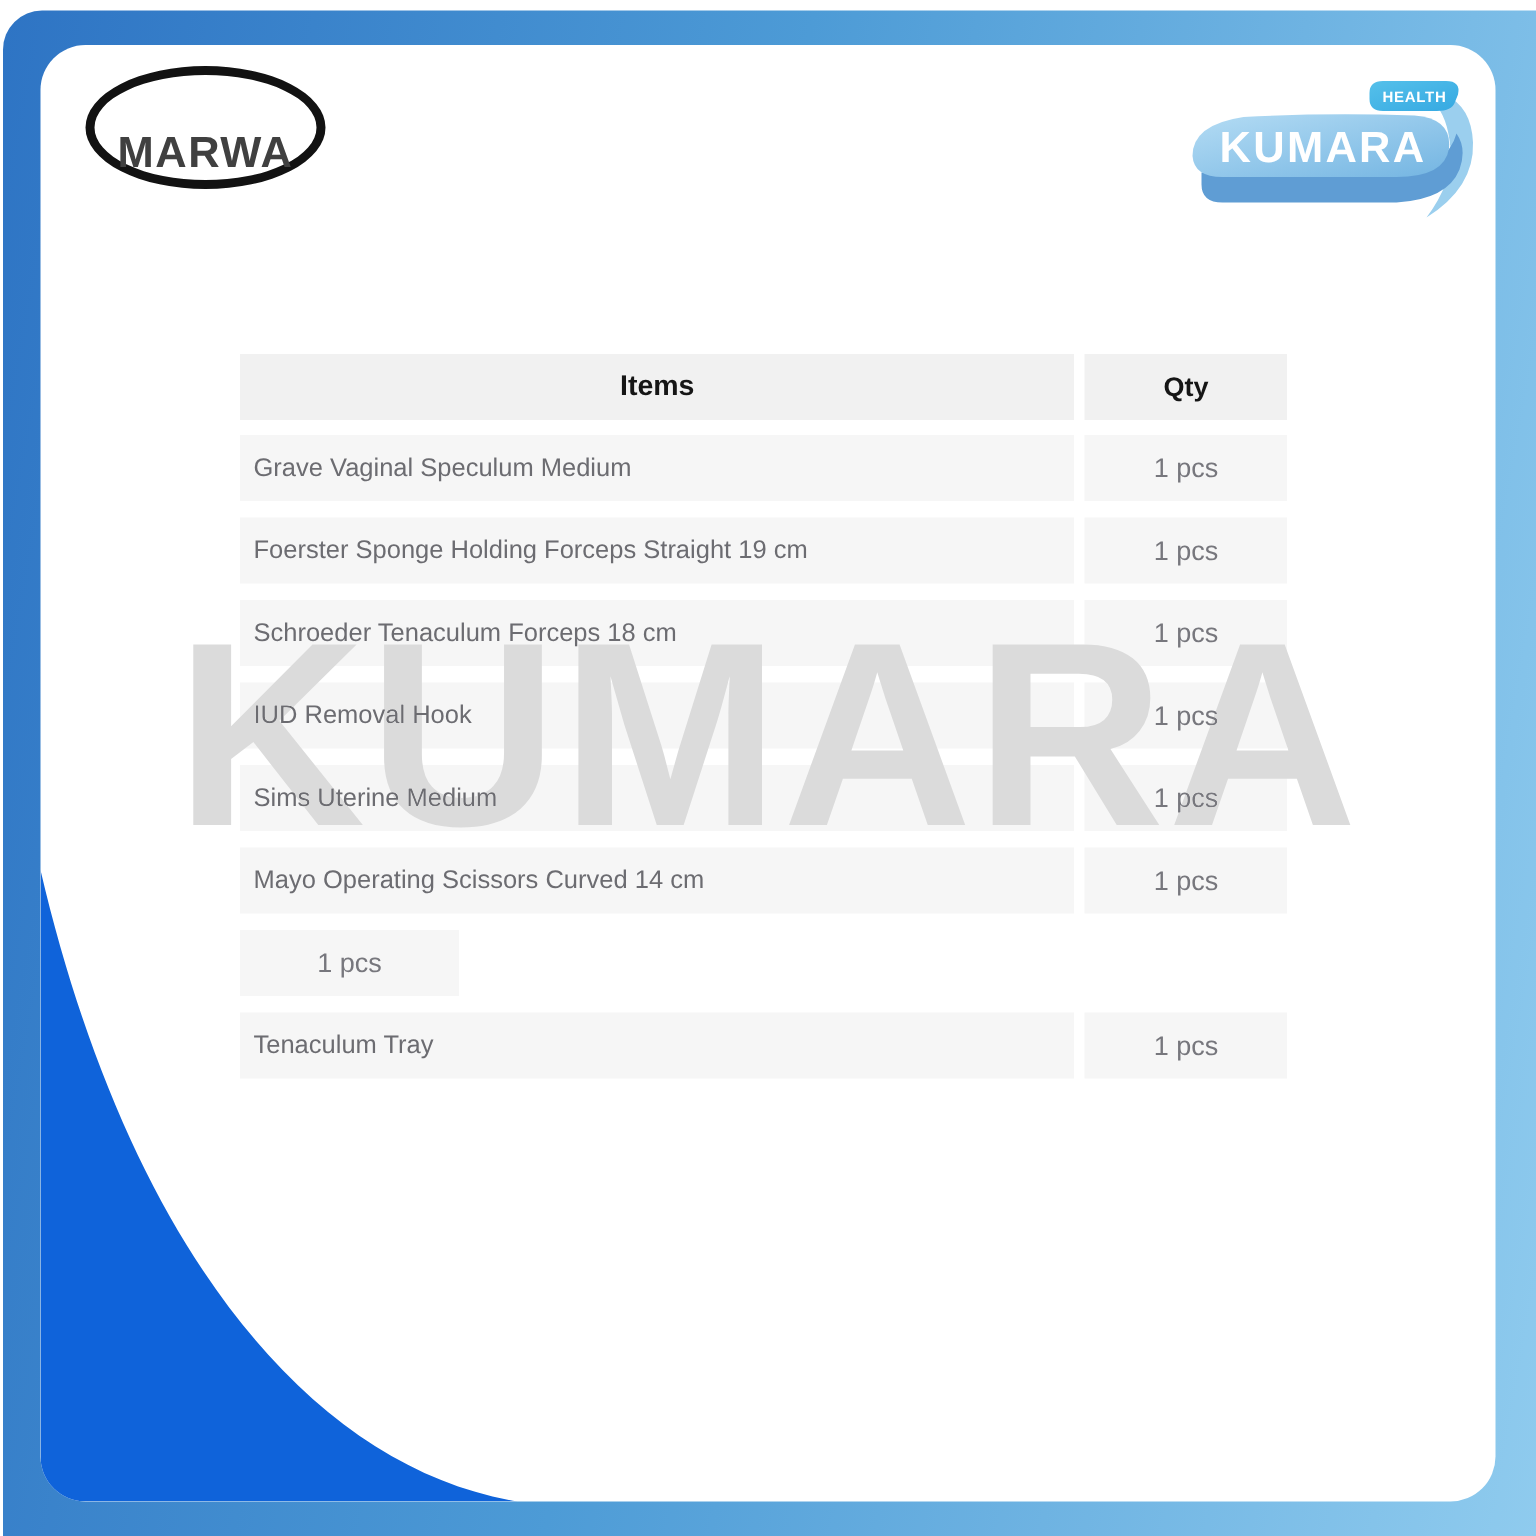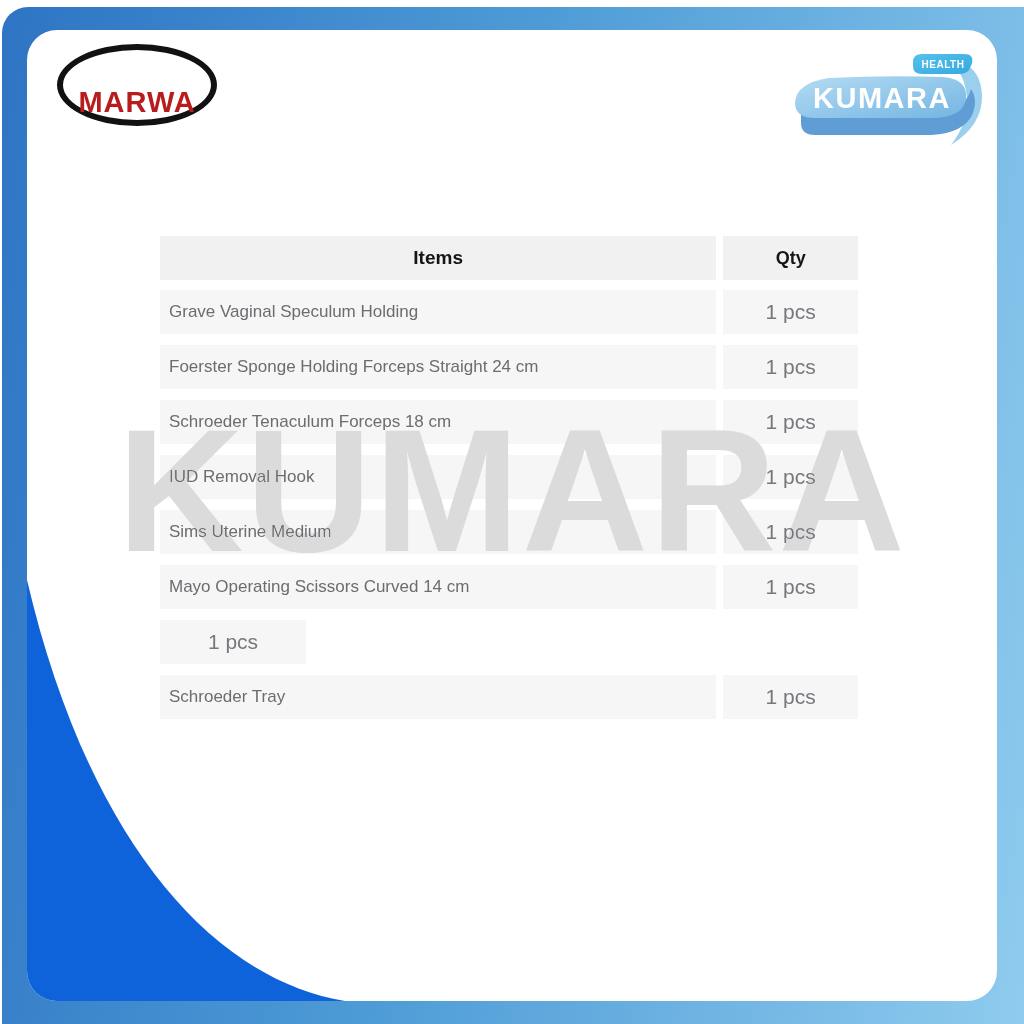--- a/index.html
+++ b/index.html
@@ -15,34 +15,34 @@
   .content{position:absolute;top:23px;left:25px;right:27px;bottom:23px;
     background:#ffffff;border-radius:30px;overflow:hidden;}
 
   
   .corner-svg{position:absolute;left:0;top:0;width:100%;height:100%;pointer-events:none;}
 
   
   .marwa{position:absolute;left:30px;top:14px;width:160px;height:82px;
     border:6px solid #121212;border-radius:50%;background:#ffffff;
     display:flex;align-items:center;justify-content:center;}
-  .marwa span{font-weight:bold;font-size:29px;letter-spacing:1px;color:#b91c1c;margin-top:34px;}
+  .marwa span{font-weight:bold;font-size:29px;letter-spacing:1px;color:#404040;margin-top:34px;}
 
   
   .kumara-logo{position:absolute;right:12px;top:17px;width:200px;height:105px;}
 
   
   .table{position:absolute;left:133px;top:206px;width:698px;}
   .trow{display:flex;gap:7px;margin-bottom:11px;}
   .trow.header{margin-bottom:10px;}
   .cell{height:44px;display:flex;align-items:center;}
   .cell.item{width:603px;background:#f6f6f6;padding-left:9px;
     font-size:17px;color:#6c6c71;}
   .cell.qty{width:146px;background:#f6f6f6;justify-content:center;
-    font-size:21px;color:#77777d;}
+    font-size:18px;color:#77777d;}
   .header .cell{background:#f1f1f1;}
   .header .cell.item{justify-content:center;padding-left:0;
     font-weight:bold;font-size:19px;color:#161616;}
   .header .cell.qty{font-weight:bold;font-size:18px;color:#161616;}
 
   
   .watermark{position:absolute;left:0;right:0;top:373px;text-align:center;
     font-weight:bold;font-size:175px;letter-spacing:2px;line-height:1;
     color:#dbdbdb;mix-blend-mode:darken;pointer-events:none;white-space:nowrap;}
 </style>
@@ -79,25 +79,25 @@
         <text x="158" y="21" text-anchor="middle" font-size="10" font-weight="bold" letter-spacing="0.5" fill="#ffffff">HEALTH</text>
         <text x="97" y="61" text-anchor="middle" font-size="29" font-weight="bold" letter-spacing="1.5" fill="#ffffff">KUMARA</text>
       </svg>
 
       <div class="table">
         <div class="trow header">
           <div class="cell item">Items</div>
           <div class="cell qty">Qty</div>
         </div>
         <div class="trow">
-          <div class="cell item">Grave Vaginal Speculum Holding</div>
+          <div class="cell item">Grave Vaginal Speculum Medium</div>
           <div class="cell qty">1 pcs</div>
         </div>
           <div class="trow">
-          <div class="cell item">Foerster Sponge Holding Forceps Straight 24 cm</div>
+          <div class="cell item">Foerster Sponge Holding Forceps Straight 19 cm</div>
           <div class="cell qty">1 pcs</div>
         </div>
           <div class="trow">
           <div class="cell item">Schroeder Tenaculum Forceps 18 cm</div>
           <div class="cell qty">1 pcs</div>
         </div>
           <div class="trow">
           <div class="cell item">IUD Removal Hook</div>
           <div class="cell qty">1 pcs</div>
         </div>
@@ -106,21 +106,21 @@
           <div class="cell qty">1 pcs</div>
         </div>
           <div class="trow">
           <div class="cell item">Mayo Operating Scissors Curved 14 cm</div>
           <div class="cell qty">1 pcs</div>
         </div>
           <div class="trow">
           <div class="cell qty">1 pcs</div>
         </div>
           <div class="trow">
-          <div class="cell item">Schroeder Tray</div>
+          <div class="cell item">Tenaculum Tray</div>
           <div class="cell qty">1 pcs</div>
         </div>
       </div>
 
       <div class="watermark">KUMARA</div>
 
     </div>
   </div>
 </div>
 

